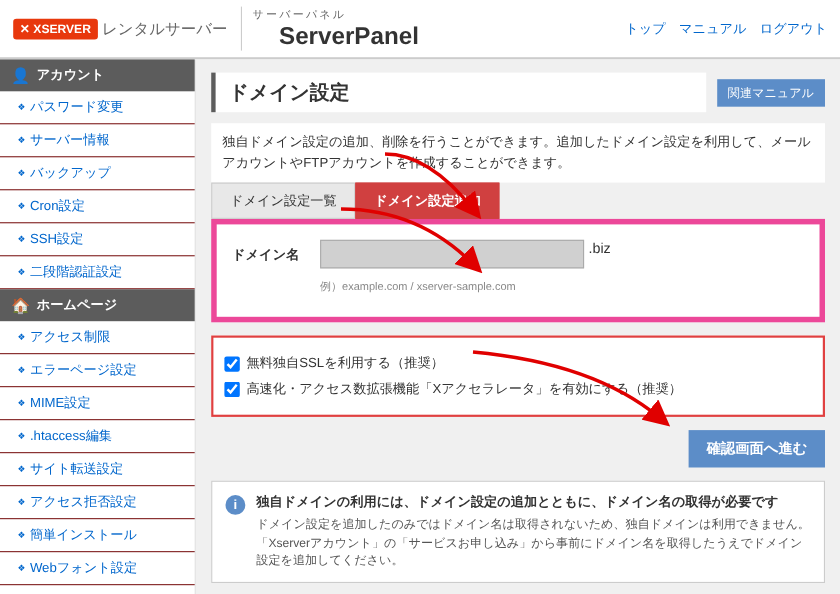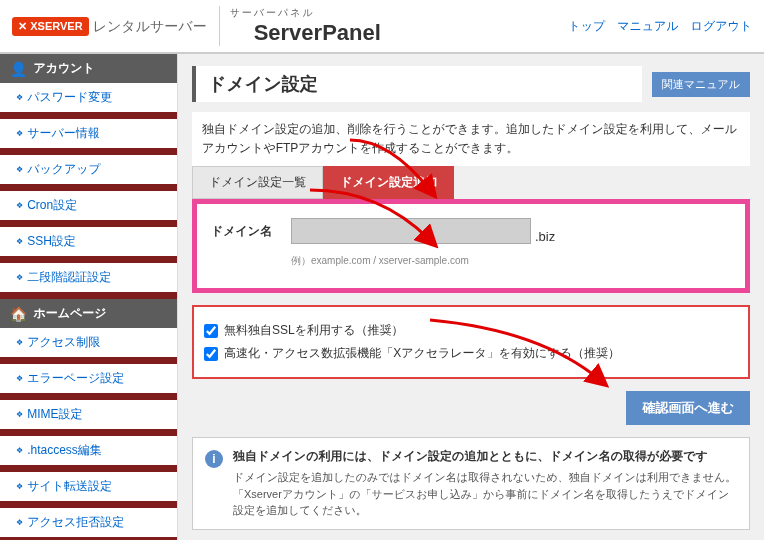--- a/index.html
+++ b/index.html
@@ -16,21 +16,21 @@
     #header-right { display: flex; gap: 12px; font-size: 12px; }
     #header-right a { color: #0066cc; text-decoration: none; }
 
     
     #layout { display: flex; min-height: 486px; }
 
     
     #sidebar { width: 178px; background: #fff; border-right: 1px solid #ddd; flex-shrink: 0; }
     .sidebar-section-header { background: #5c5c5c; color: #fff; padding: 6px 10px; display: flex; align-items: center; gap: 6px; font-size: 12px; font-weight: bold; }
     .sidebar-section-icon { font-size: 14px; }
-    .sidebar-item { padding: 6px 10px 6px 16px; border-bottom: 7px solid #7f1d1d; color: #0066cc; cursor: pointer; font-size: 12px; display: flex; align-items: center; gap: 4px; }
+    .sidebar-item { padding: 6px 10px 6px 16px; border-bottom: 1px solid #7f1d1d; color: #0066cc; cursor: pointer; font-size: 12px; display: flex; align-items: center; gap: 4px; }
     .sidebar-item::before { content: '❖'; font-size: 8px; color: #0066cc; }
 
     
     #main { flex: 1; padding: 12px 14px; background: #f0f0f0; }
 
     
     .section-header { display: flex; align-items: center; justify-content: space-between; margin-bottom: 10px; }
     .section-title { font-size: 18px; font-weight: bold; color: #333; background: #fff; padding: 6px 12px; border-left: 4px solid #5c5c5c; flex: 1; }
     .manual-button { background: #5c8dc8; color: #fff; border: none; padding: 5px 10px; font-size: 11px; cursor: pointer; white-space: nowrap; margin-left: 10px; }
 
@@ -39,21 +39,21 @@
     
     .tabs { display: flex; margin-bottom: 0; }
     .tab { padding: 7px 16px; font-size: 12px; cursor: pointer; border: 1px solid #ccc; background: #e8e8e8; color: #333; }
     .tab.active { background: #d04040; color: #fff; border-color: #d04040; font-weight: bold; }
 
     
     .form-area { background: #fff; border: 5px solid #ec4899; padding: 14px; margin-bottom: 12px; }
 
     .form-row { display: flex; align-items: center; margin-bottom: 10px; }
     .form-label { width: 80px; font-size: 12px; font-weight: bold; color: #333; }
-    .form-input-group { display: flex; align-items: flex-end; gap: 4px; }
+    .form-input-group { display: flex; align-items: flex-start; gap: 4px; }
     .domain-input { width: 240px; height: 26px; border: 1px solid #aaa; padding: 2px 6px; font-size: 13px; }
     .domain-suffix { font-size: 13px; color: #333; }
 
     
     .checkbox-area { border: 2px solid #e04040; padding: 12px 10px; margin-bottom: 12px; background: #fff; }
     .checkbox-row { display: flex; align-items: center; gap: 6px; padding: 3px 0; font-size: 12px; }
     .checkbox-row input[type=checkbox] { width: 14px; height: 14px; }
 
     
     .submit-area { display: flex; justify-content: flex-end; margin-bottom: 12px; }

